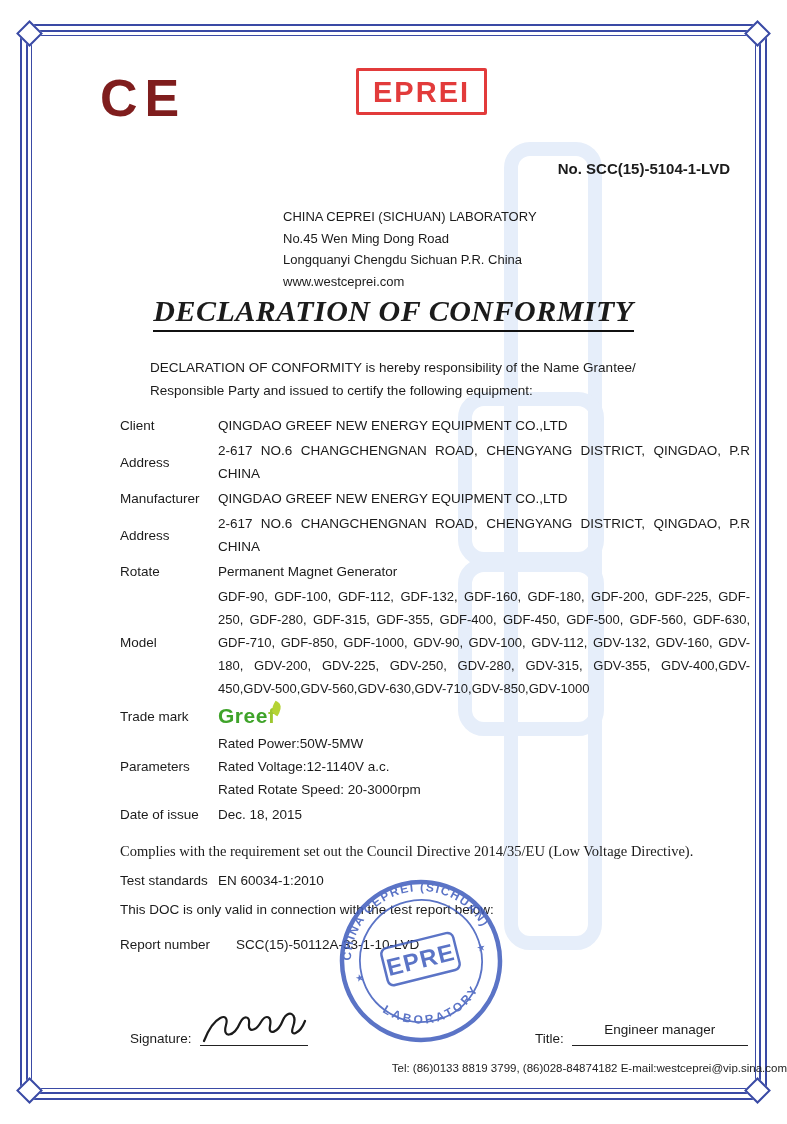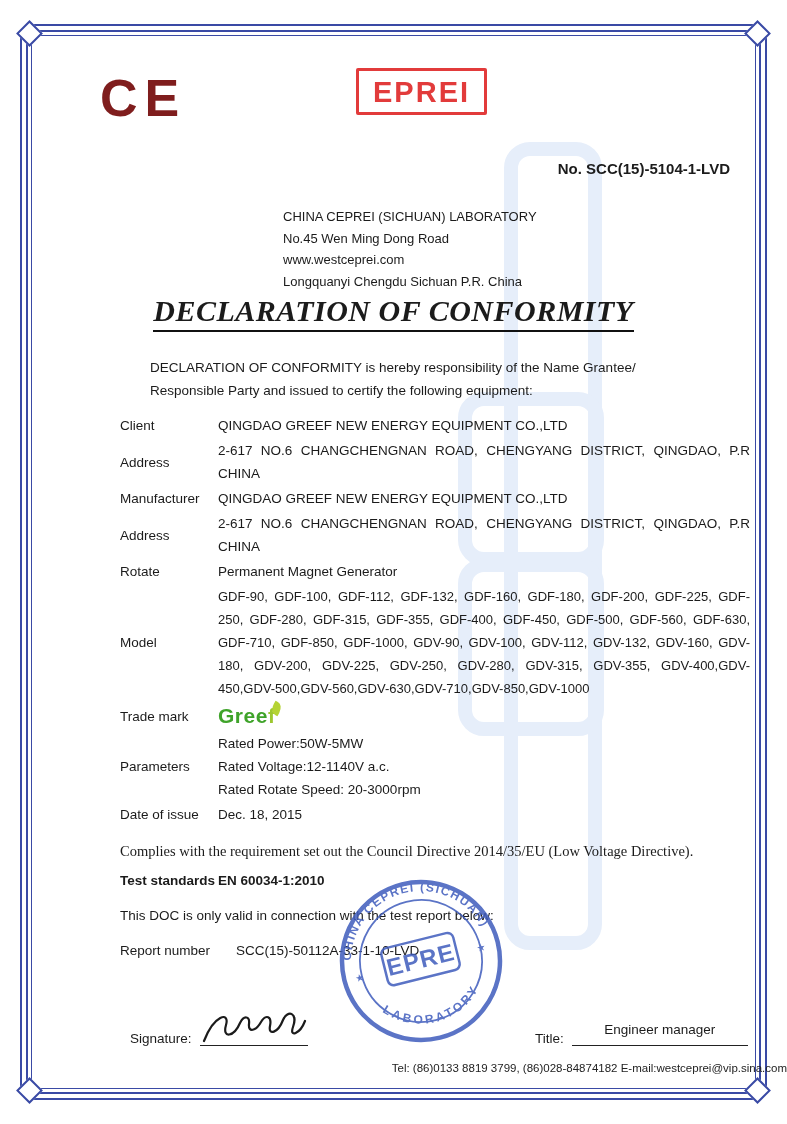--- a/index.html
+++ b/index.html
@@ -42,21 +42,21 @@
   .greef{font-weight:bold;font-size:21px;letter-spacing:.5px;line-height:28px;position:relative;display:inline-block;}
   .g-main{color:#3fa32a;}
   .g-accent{color:#9dc72f;}
   .leaf{display:inline-block;width:9px;height:13px;background:#b5d334;border-radius:0 70% 0 70%;
     transform:rotate(28deg);margin-left:-3px;vertical-align:top;}
   
   .compliance{position:absolute;left:120px;top:840px;width:632px;z-index:4;}
   .directive{font-family:"Liberation Serif",serif;font-size:14.5px;line-height:23px;margin-bottom:6px;}
   .ts-row,.report-row{display:flex;font-size:13.5px;line-height:23px;}
   .ts-row .label,.report-row .label{width:98px;flex:none;}
-  .ts-row{margin-bottom:12px;font-weight:bold;}
+  .ts-row{margin-bottom:6px;}
   .validity{font-size:13.5px;line-height:23px;margin-bottom:12px;}
   .report-row .label{width:116px;}
   
   .stamp-wrap{position:absolute;left:336px;top:876px;width:170px;height:170px;transform:rotate(-14deg);
     opacity:.85;z-index:6;}
   
   .signoff{position:absolute;left:130px;top:1004px;right:45px;height:46px;z-index:7;font-size:13.5px;}
   .sig-group{position:absolute;left:0;bottom:4px;display:flex;align-items:flex-end;gap:8px;}
   .sig-line{display:inline-block;width:108px;height:22px;border-bottom:1.5px solid #222;position:relative;}
   .sig-line svg{position:absolute;left:0;bottom:-4px;}
@@ -82,22 +82,22 @@
   <div class="corner c-bl"></div>
   <div class="corner c-br"></div>
 
   <div class="ce">CE</div>
   <div class="epri-box">EPREI</div>
   <div class="cert-no">No. SCC(15)-5104-1-LVD</div>
 
   <div class="lab-info">
     <div>CHINA CEPREI (SICHUAN) LABORATORY</div>
     <div>No.45 Wen Ming Dong Road</div>
+    <div>Longquanyi Chengdu Sichuan P.R. China</div>
     <div>www.westceprei.com</div>
-    <div>Longquanyi Chengdu Sichuan P.R. China</div>
   </div>
 
   <div class="doc-title">
     <span>DECLARATION OF CONFORMITY</span>
   </div>
 
   <div class="intro pre">DECLARATION OF CONFORMITY is hereby responsibility of the Name Grantee/
 Responsible Party and issued to certify the following equipment:</div>
 
   <div class="rows">

